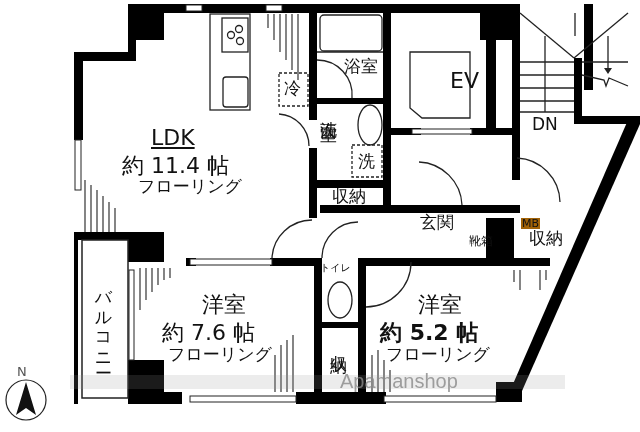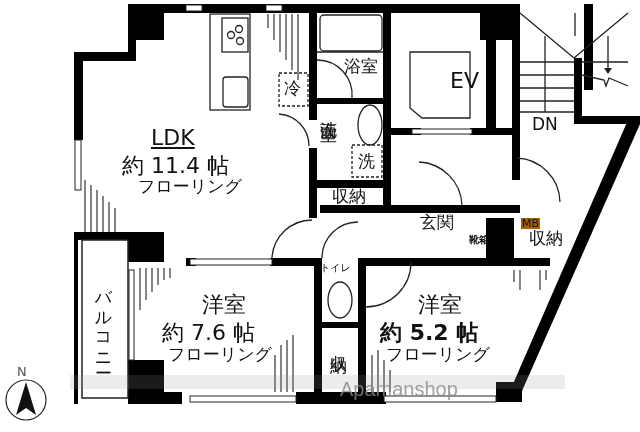--- a/index.html
+++ b/index.html
@@ -1,23 +1,23 @@
 <!DOCTYPE html>
 <html><head>
 <meta charset="utf-8">
 <style>
   html, body { margin:0; padding:0; background:#ffffff; }
   body { width:640px; height:432px; position:relative; overflow:hidden; font-family:"DejaVu Sans", sans-serif; }
   svg { position:absolute; left:0; top:0; }
   .lbl { position:absolute; color:#111; white-space:nowrap; line-height:1; font-family:"DejaVu Sans", sans-serif; }
   .big { font-size:22px; }
   .sm  { font-size:17px; }
-  .tiny{ font-size:10px;font-weight:bold; }
+  .tiny{ font-size:12px; }
   .vert { writing-mode: vertical-rl; text-orientation: upright; letter-spacing:2px; }
-  .wm { position:absolute; left:340px; top:370px; font-size:20px; color:#8a8a8a; opacity:.8; font-family:"Liberation Sans", sans-serif;margin-top:8px; }
+  .wm { position:absolute; left:340px; top:370px; font-size:20px; color:#8a8a8a; opacity:.8; font-family:"Liberation Sans", sans-serif; }
   .wmband { position:absolute; left:70px; top:375px; width:495px; height:14px; background:rgba(150,150,150,0.18); }
 </style>
 </head>
 <body>
 
 <svg width="640" height="432" viewBox="0 0 640 432">
   <g fill="#000">
 
     <rect x="128" y="4" width="390" height="9"></rect>
     <rect x="128" y="4" width="36" height="36"></rect>

